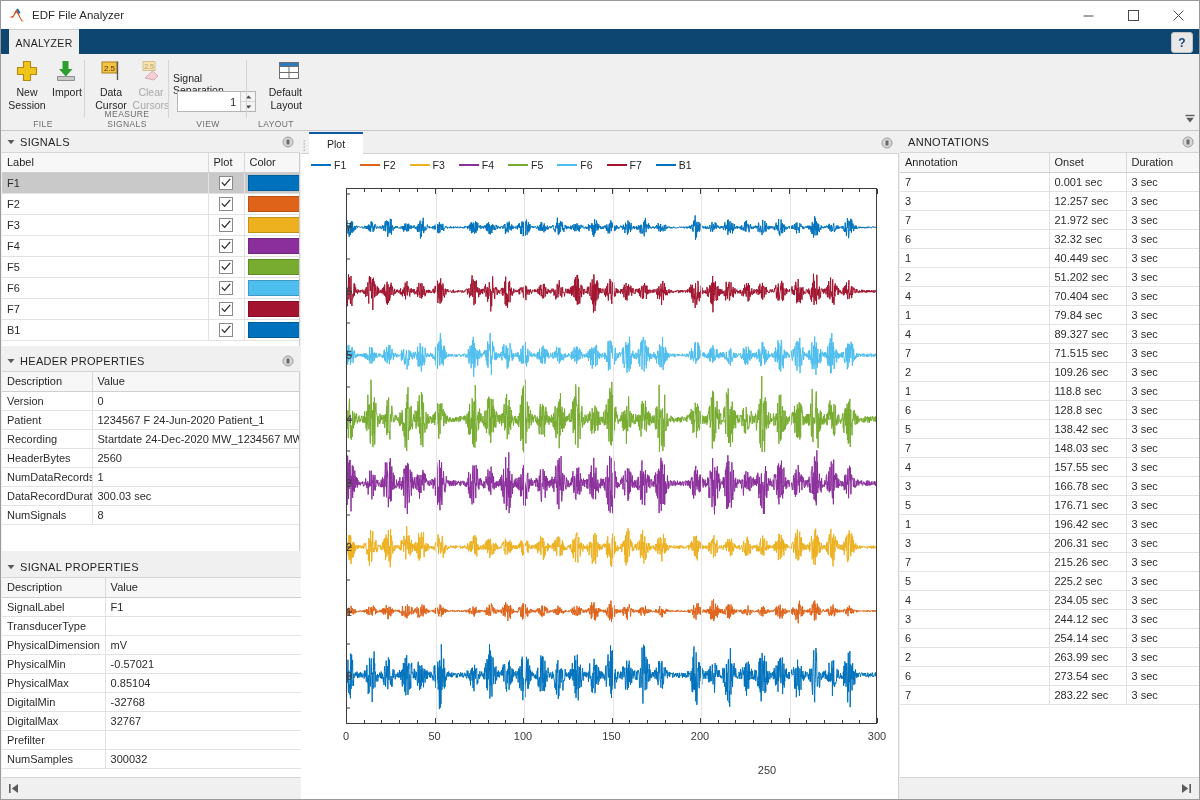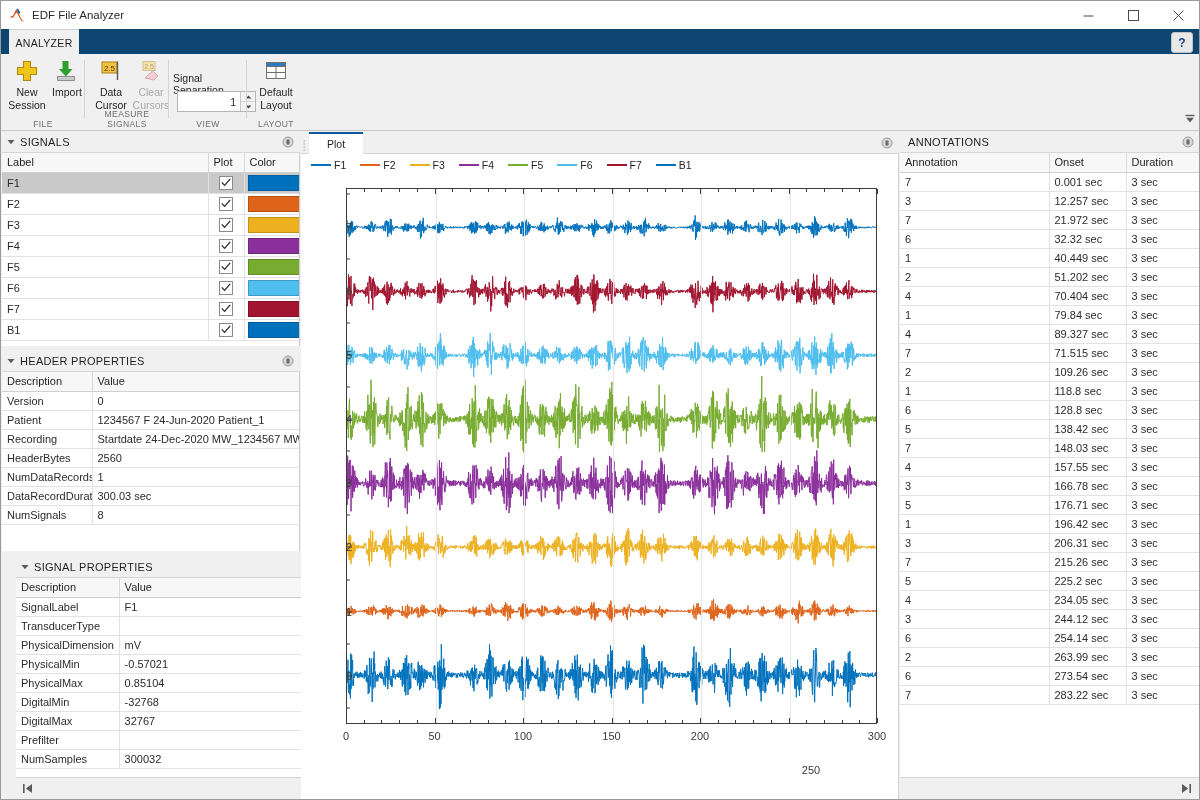--- a/index.html
+++ b/index.html
@@ -136,21 +136,21 @@
     display: flex; align-items: center; justify-content: center;
   }
   .chk svg { display:block; }
   .swatch { height: 14px; width: 55px; border: 1px solid rgba(0,0,0,.18); }
 
   
   #header-panel { position: absolute; left: 1px; top: 350px; width: 298px; height: 200px; background:#fff;}
   #header-panel .body { position: absolute; left:0; top:21px; right:0; bottom:0; background:#fff; border-right:1px solid #cdcdcd;}
 
   
-  #sigprop-panel { position: absolute; left: 15px; top: 556px; width: 349px; height: 243px; background:#fff;}
+  #sigprop-panel { position: absolute; left: 1px; top: 556px; width: 349px; height: 243px; background:#fff;}
   #sigprop-panel .body { position: absolute; left:0; top:21px; right:0; bottom:22px; background:#fff; border-right:1px solid #cdcdcd; }
   .vscroll {
     position: absolute; right: 1px; top: 20px; width: 11px; bottom: 1px;
     background: #f5f5f5; border-left: 1px solid #e0e0e0;
   }
   .vscroll .arrow { height: 11px; display:flex; align-items:center; justify-content:center; }
   .vscroll .arrow.bot { position:absolute; bottom:0; width:100%; }
   .panel-footer {
     position:absolute; left:0; right:0; bottom:0; height: 22px; background:#f0f0f0;
     border-top:1px solid #d6d6d6; border-right:1px solid #cdcdcd;
@@ -313,21 +313,21 @@
                 <path d="M3.5 3.6 L0.6 0.4 L6.4 0.4 Z" fill="#4a4a4a"></path>
               </svg>
           </div>
         </div>
       </div>
       <div class="tsgroup-label">VIEW</div>
       <div class="sep"></div>
     </div>
 
     <div class="tsgroup" style="left:246px; width:58px;">
-      <div class="tsbtn" style="left:3px;">
+      <div class="tsbtn" style="left:3px;align-items:flex-end;">
         <span class="glyph">
           <svg width="26" height="25" viewBox="0 0 26 25">
             <rect x="3.5" y="3.5" width="19" height="16" fill="#ffffff" stroke="#6f6f6f" stroke-width="1"></rect>
             <rect x="3.5" y="3.5" width="19" height="4" fill="#2b7bbd" stroke="#6f6f6f" stroke-width="1"></rect>
             <line x1="13" y1="7.5" x2="13" y2="19.5" stroke="#6f6f6f" stroke-width="1"></line>
             <line x1="3.5" y1="13.5" x2="22.5" y2="13.5" stroke="#6f6f6f" stroke-width="1"></line>
           </svg>
         </span>
         <span class="lbl">Default</span>
         <span class="lbl" style="margin-top:0">Layout</span>
@@ -745,21 +745,21 @@
             <div class="xtick-mark top" style="left: 113.5px; top: 3px;"></div>
             <div class="xtick" style="left: 202px; top: 538px;">100</div>
             <div class="xtick-mark " style="left: 202px; top: 532px;"></div>
             <div class="xtick-mark top" style="left: 202px; top: 3px;"></div>
             <div class="xtick" style="left: 290.5px; top: 538px;">150</div>
             <div class="xtick-mark " style="left: 290.5px; top: 532px;"></div>
             <div class="xtick-mark top" style="left: 290.5px; top: 3px;"></div>
             <div class="xtick" style="left: 379px; top: 538px;">200</div>
             <div class="xtick-mark " style="left: 379px; top: 532px;"></div>
             <div class="xtick-mark top" style="left: 379px; top: 3px;"></div>
-            <div class="xtick" style="left: 490px; top: 538px; margin-top: 40px;">250</div>
+            <div class="xtick" style="left: 446px; top: 538px; margin-top: 40px;">250</div>
             <div class="xtick-mark " style="left: 467.5px; top: 532px;"></div>
             <div class="xtick-mark top" style="left: 467.5px; top: 3px;"></div>
             <div class="xtick" style="left: 556px; top: 538px;">300</div>
             <div class="xtick-mark " style="left: 556px; top: 532px;"></div>
             <div class="xtick-mark top" style="left: 556px; top: 3px;"></div>
             <div class="xtick-mark minor " style="left: 42.7px; top: 534px;"></div>
             <div class="xtick-mark minor top" style="left: 42.7px; top: 3px;"></div>
             <div class="xtick-mark minor " style="left: 60.4px; top: 534px;"></div>
             <div class="xtick-mark minor top" style="left: 60.4px; top: 3px;"></div>
             <div class="xtick-mark minor " style="left: 78.1px; top: 534px;"></div>

